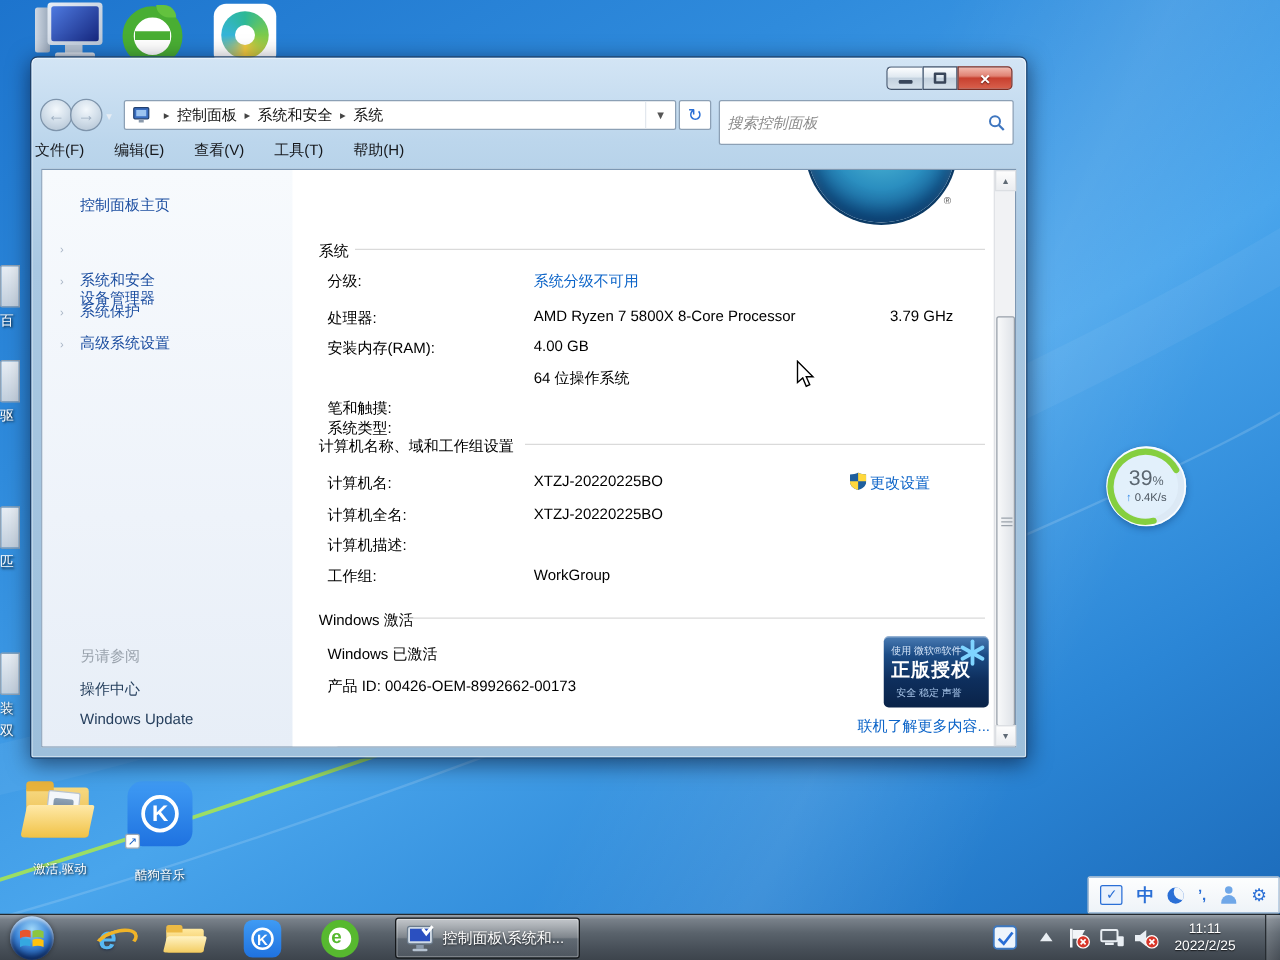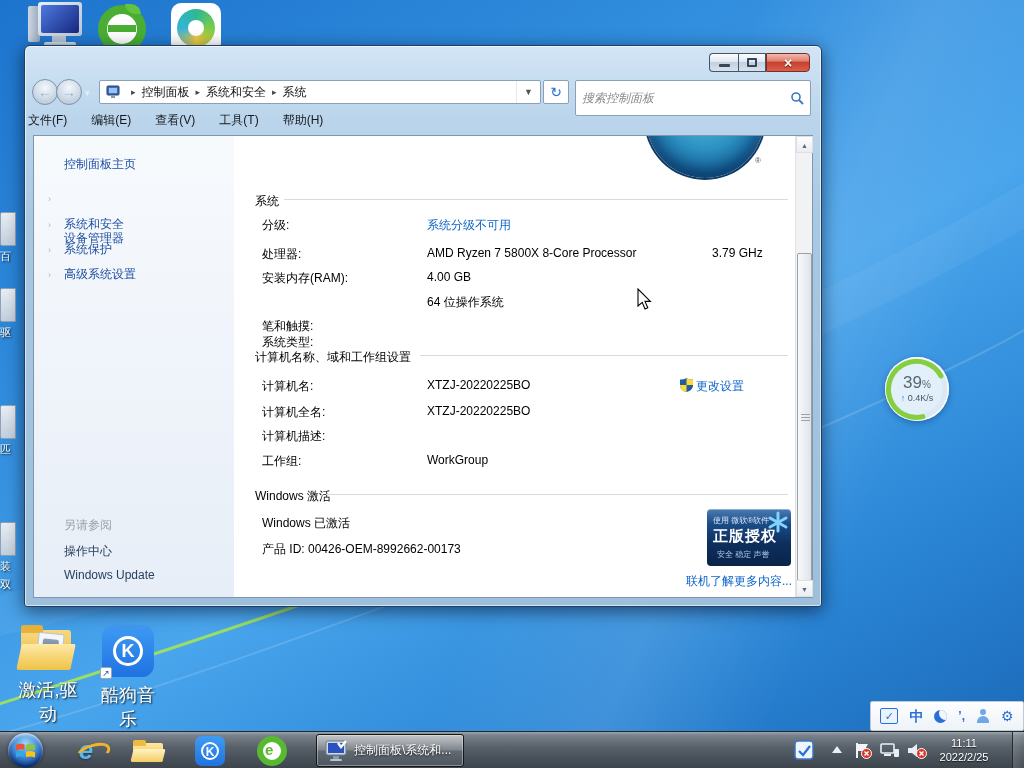--- a/index.html
+++ b/index.html
@@ -7,21 +7,21 @@
     font-family:"Liberation Sans","DejaVu Sans",sans-serif; }
   .desktop { position:relative; width:1024px; height:768px; overflow:hidden;
     background:
       linear-gradient(115deg, rgba(255,255,255,0) 55%, rgba(255,255,255,.10) 68%, rgba(255,255,255,0) 80%),
       linear-gradient(150deg, #1d74cd 0%, #2f8bdc 28%, #49a5ec 55%, #2b86d6 78%, #1a67b6 100%);
   }
   .streaks { position:absolute; left:0; top:0; pointer-events:none; }
 
   
   .dicon { position:absolute; text-align:center; }
-  .dicon .lbl { color:#fff; font-size:18px; text-shadow:1px 1px 2px rgba(0,0,0,.85); margin-top:6px; }
+  .dicon .lbl { color:#fff; font-size:10px; text-shadow:1px 1px 2px rgba(0,0,0,.85); margin-top:16px; }
   .shortcut-arrow { position:absolute; left:0; bottom:0; width:12px; height:12px; background:#fff;
     border:1px solid #9aa7b5; border-radius:2px; color:#1b62c4; font-size:9px; line-height:10px; }
   .sliver { position:absolute; width:20px; }
   .sliver .box { width:16px; height:34px; background:linear-gradient(180deg,#e8eef5,#c2cfdd); border:1px solid #8fa2b5; border-radius:2px 0 0 2px; }
   .sliver .lbl { color:#fff; font-size:11px; text-shadow:1px 1px 2px rgba(0,0,0,.85); margin-top:3px; }
 
   
   .pc-icon { position:relative; width:56px; height:46px; margin:0 auto; }
   .pc-icon .screen { position:absolute; left:10px; top:0; width:44px; height:34px; background:linear-gradient(135deg,#e8eef6,#b9c6d6); border-radius:3px; padding:3px; }
   .pc-icon .screen .glass { width:100%; height:100%; background:linear-gradient(135deg,#4e7ae0,#16277e); border-radius:2px; }

